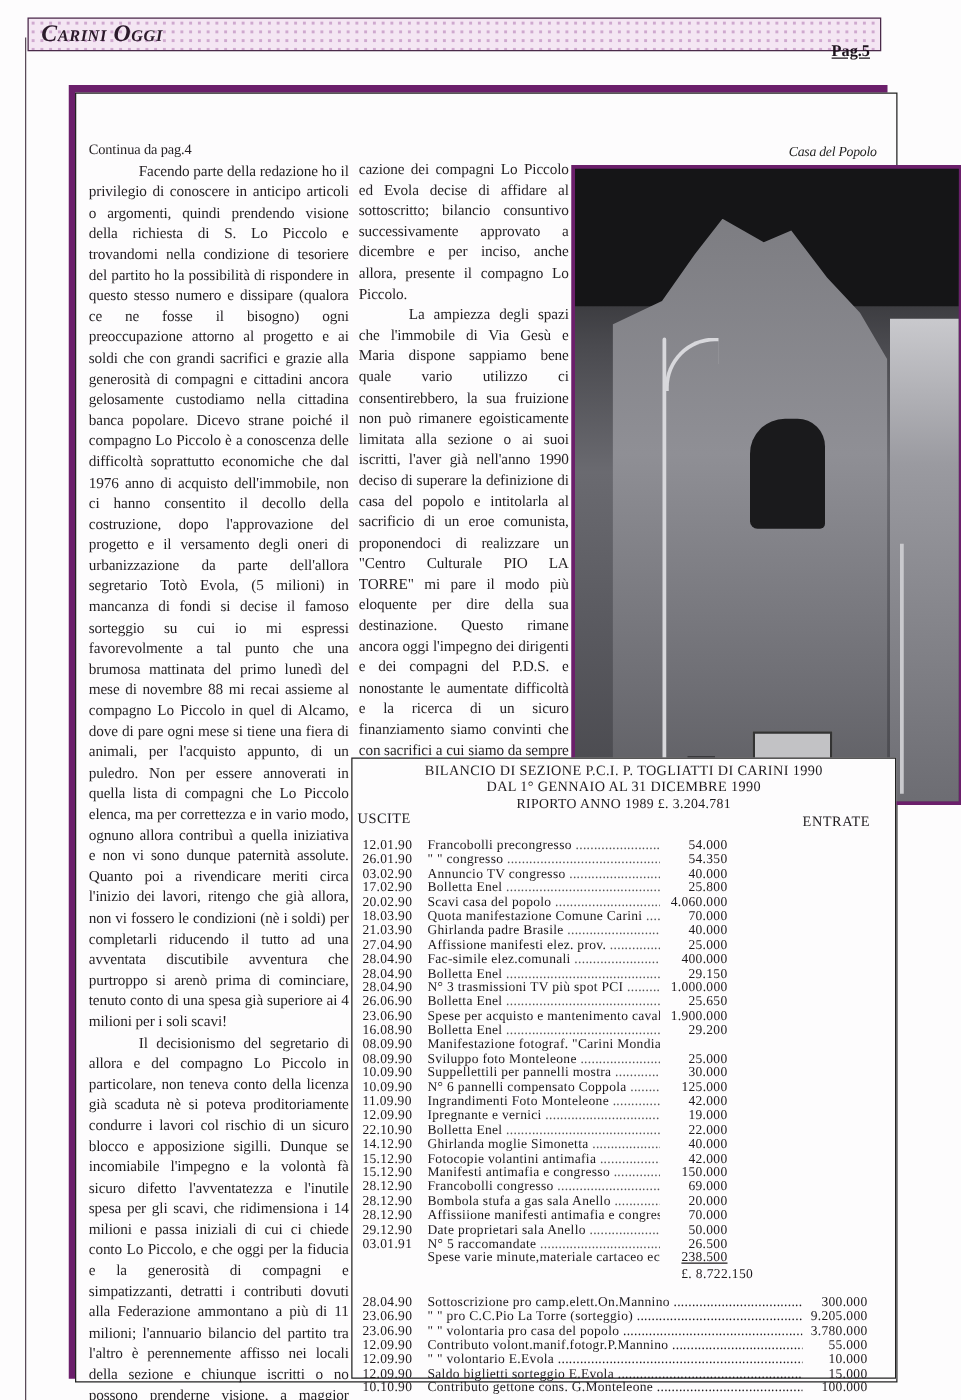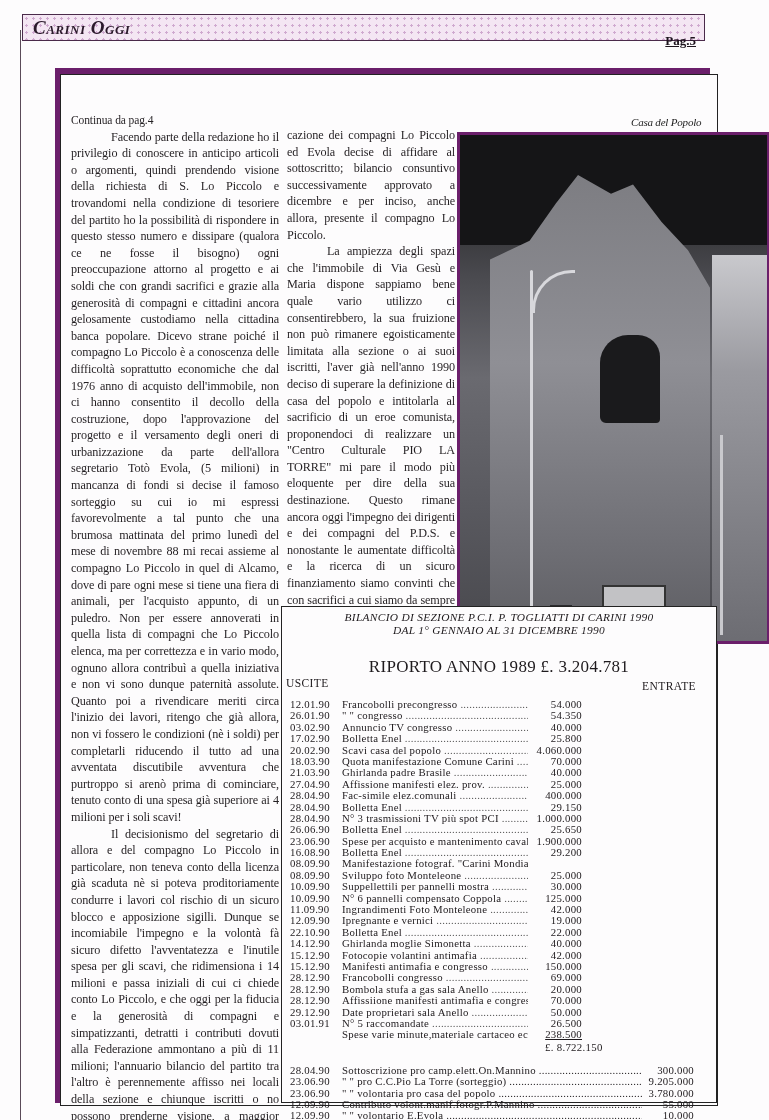--- a/index.html
+++ b/index.html
@@ -71,23 +71,23 @@
   .photo .pole { position:absolute; left:260px; top:300px; width:3px; height:200px; background:#c9c9cd; }
   .photo .poster { position:absolute; left:142px; top:450px; width:60px; height:55px; background:#c2c2c5; border:2px solid #333; }
   .photo .poster2 { position:absolute; left:90px; top:470px; width:22px; height:30px; background:#2b2b2e; }
 
   
   .bilancio {
     position:absolute; left:220px; top:531px; width:436px; height:497px;
     border:1px solid #222; box-sizing:border-box; background:#fdfcfd;
     font-family:"Liberation Serif", serif; color:#1e1a1d;
   }
-  .b-title { text-align:center; font-style:italic; font-size:11.4px; line-height:13px; letter-spacing:0.3px; }
+  .b-title { text-align:center; font-size:11.4px; line-height:13px; letter-spacing:0.3px; }
   .b-title1 { margin-top:4px; }
-  .b-riporto { text-align:center; font-size:17px; margin-top:20px; letter-spacing:0.3px; }
+  .b-riporto { text-align:center; font-size:11px; margin-top:0; letter-spacing:0.3px; }
   .b-head { position:relative; height:14px; font-size:11.5px; letter-spacing:0.4px; }
   .b-head .u { position:absolute; left:4px; top:0; }
   .b-head .e { position:absolute; right:20px; top:3px; }
   .rows { margin-top:8px; font-size:10.8px; line-height:11.4px; letter-spacing:0.25px; }
   .row { position:relative; height:11.4px; white-space:nowrap; }
   .row .d { position:absolute; left:8px; }
   .row .desc { position:absolute; left:60px; width:186px; overflow:hidden; }
   .row .desc .dots { color:#555; }
   .row .amt { position:absolute; left:248px; width:52px; text-align:right; }
   .row .amt-r { position:absolute; right:22px; width:70px; text-align:right; }

